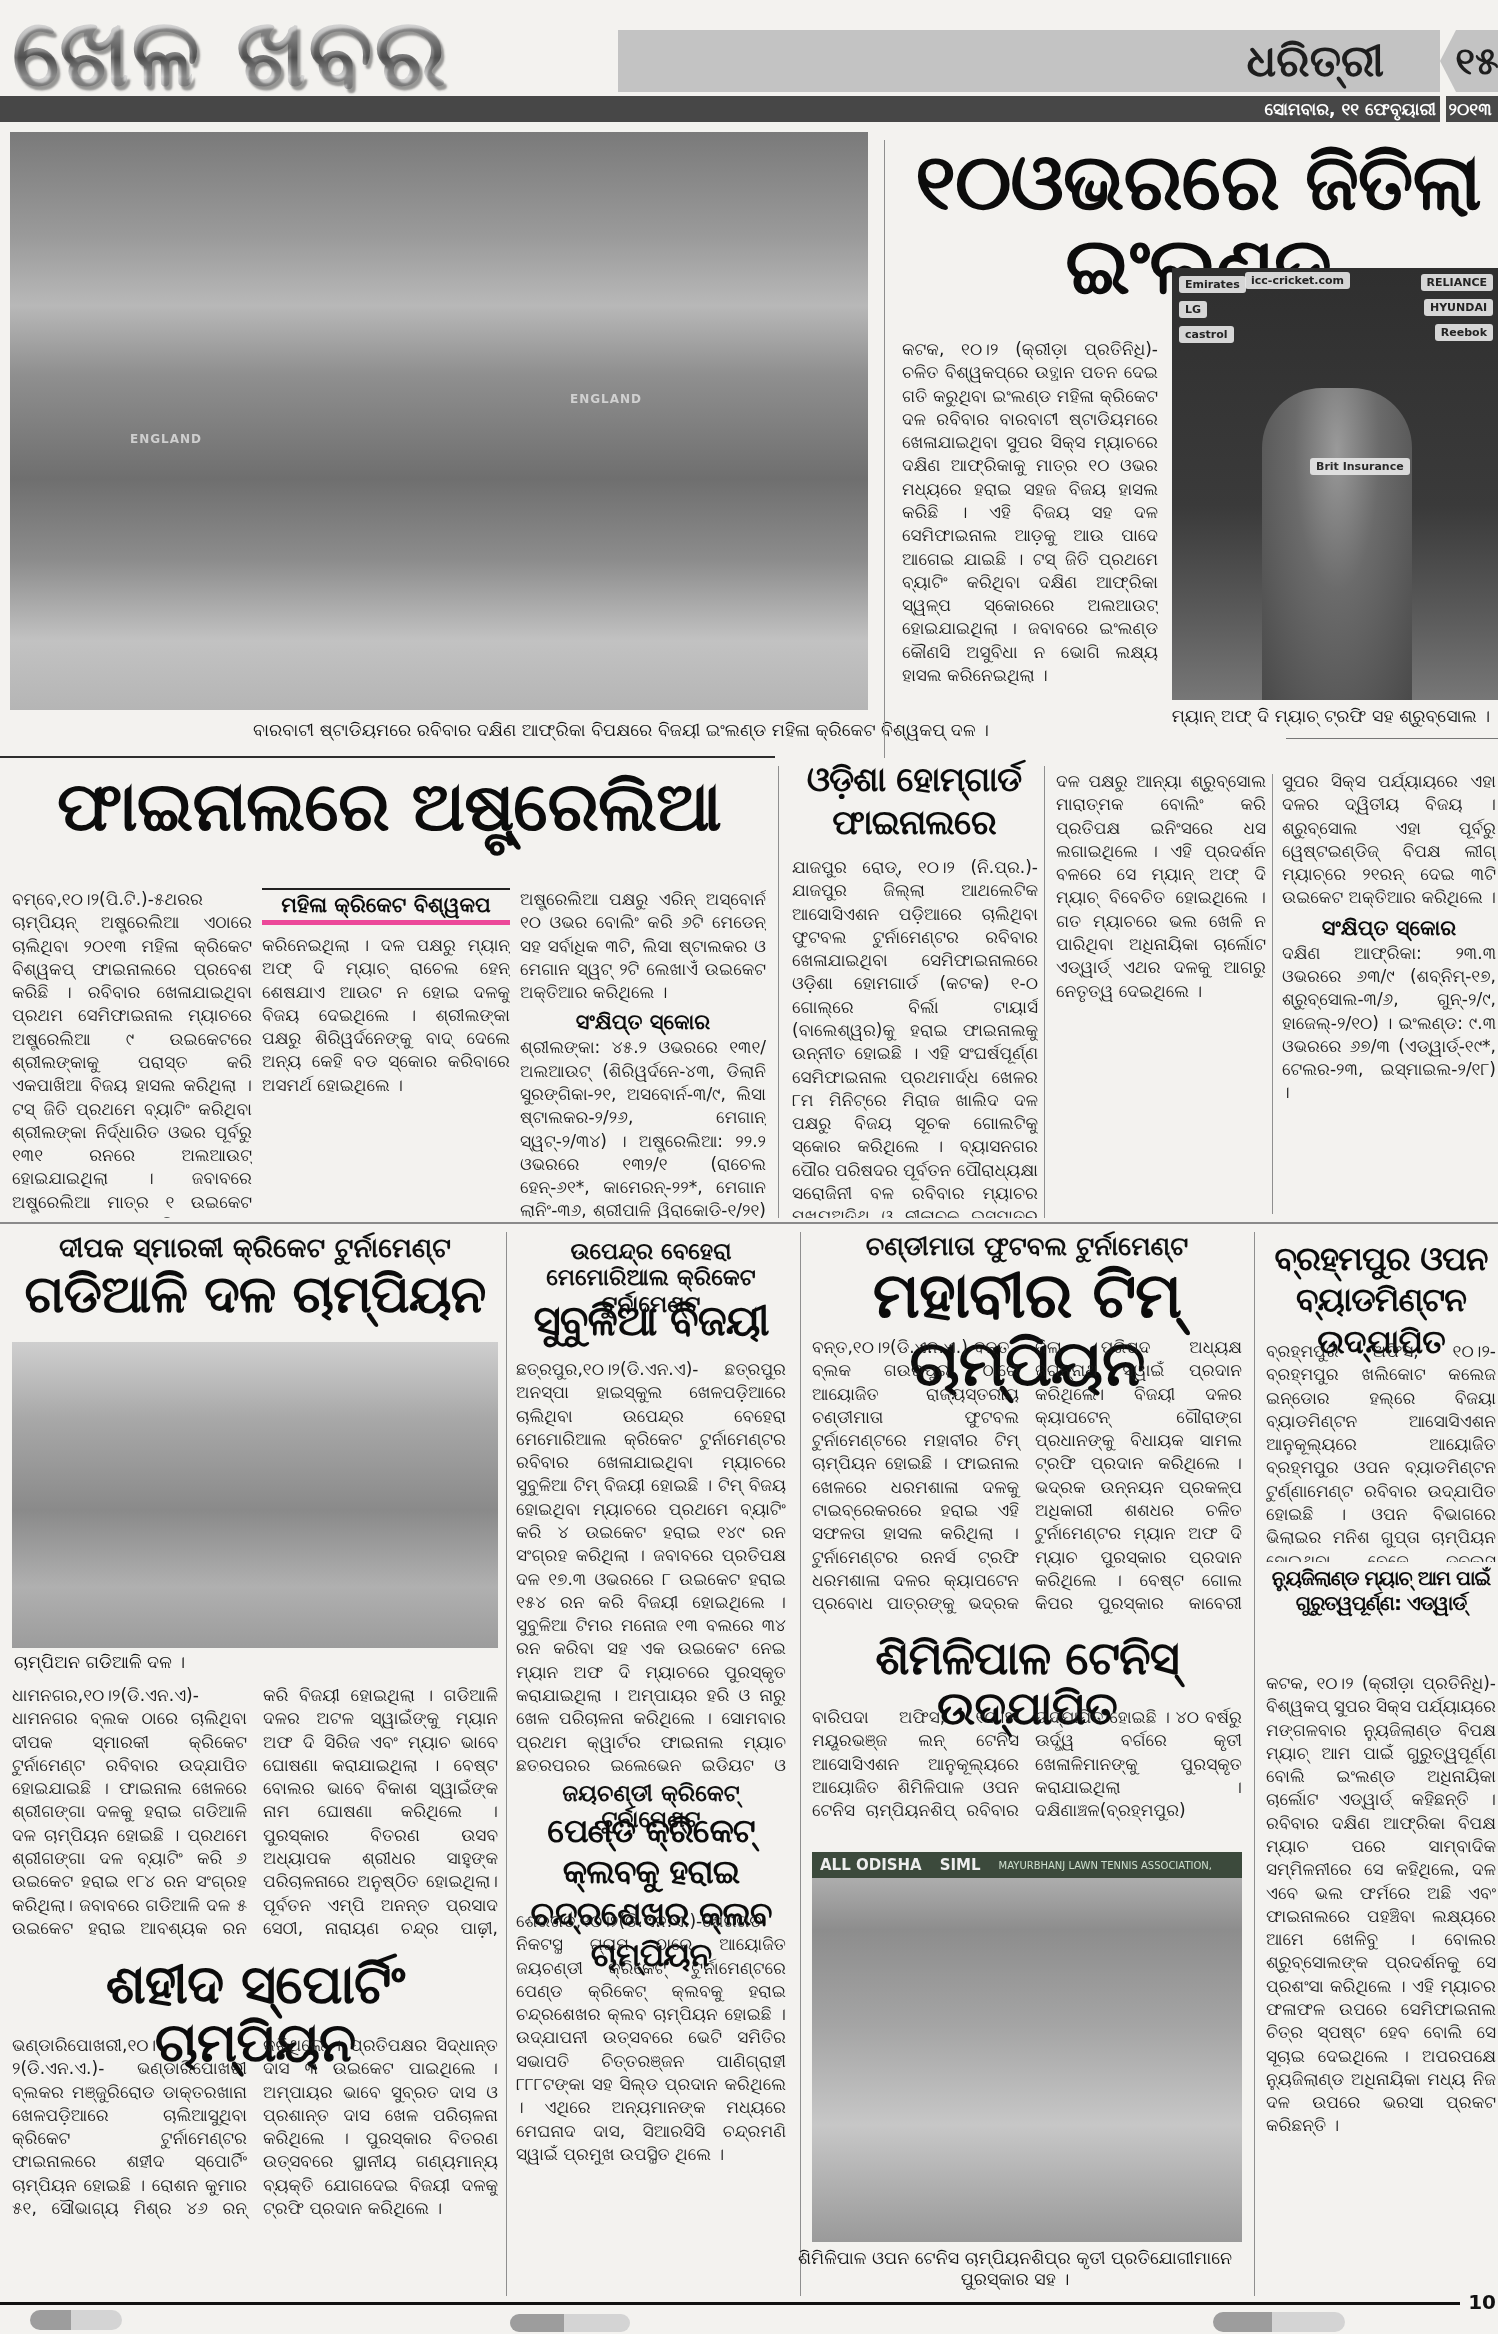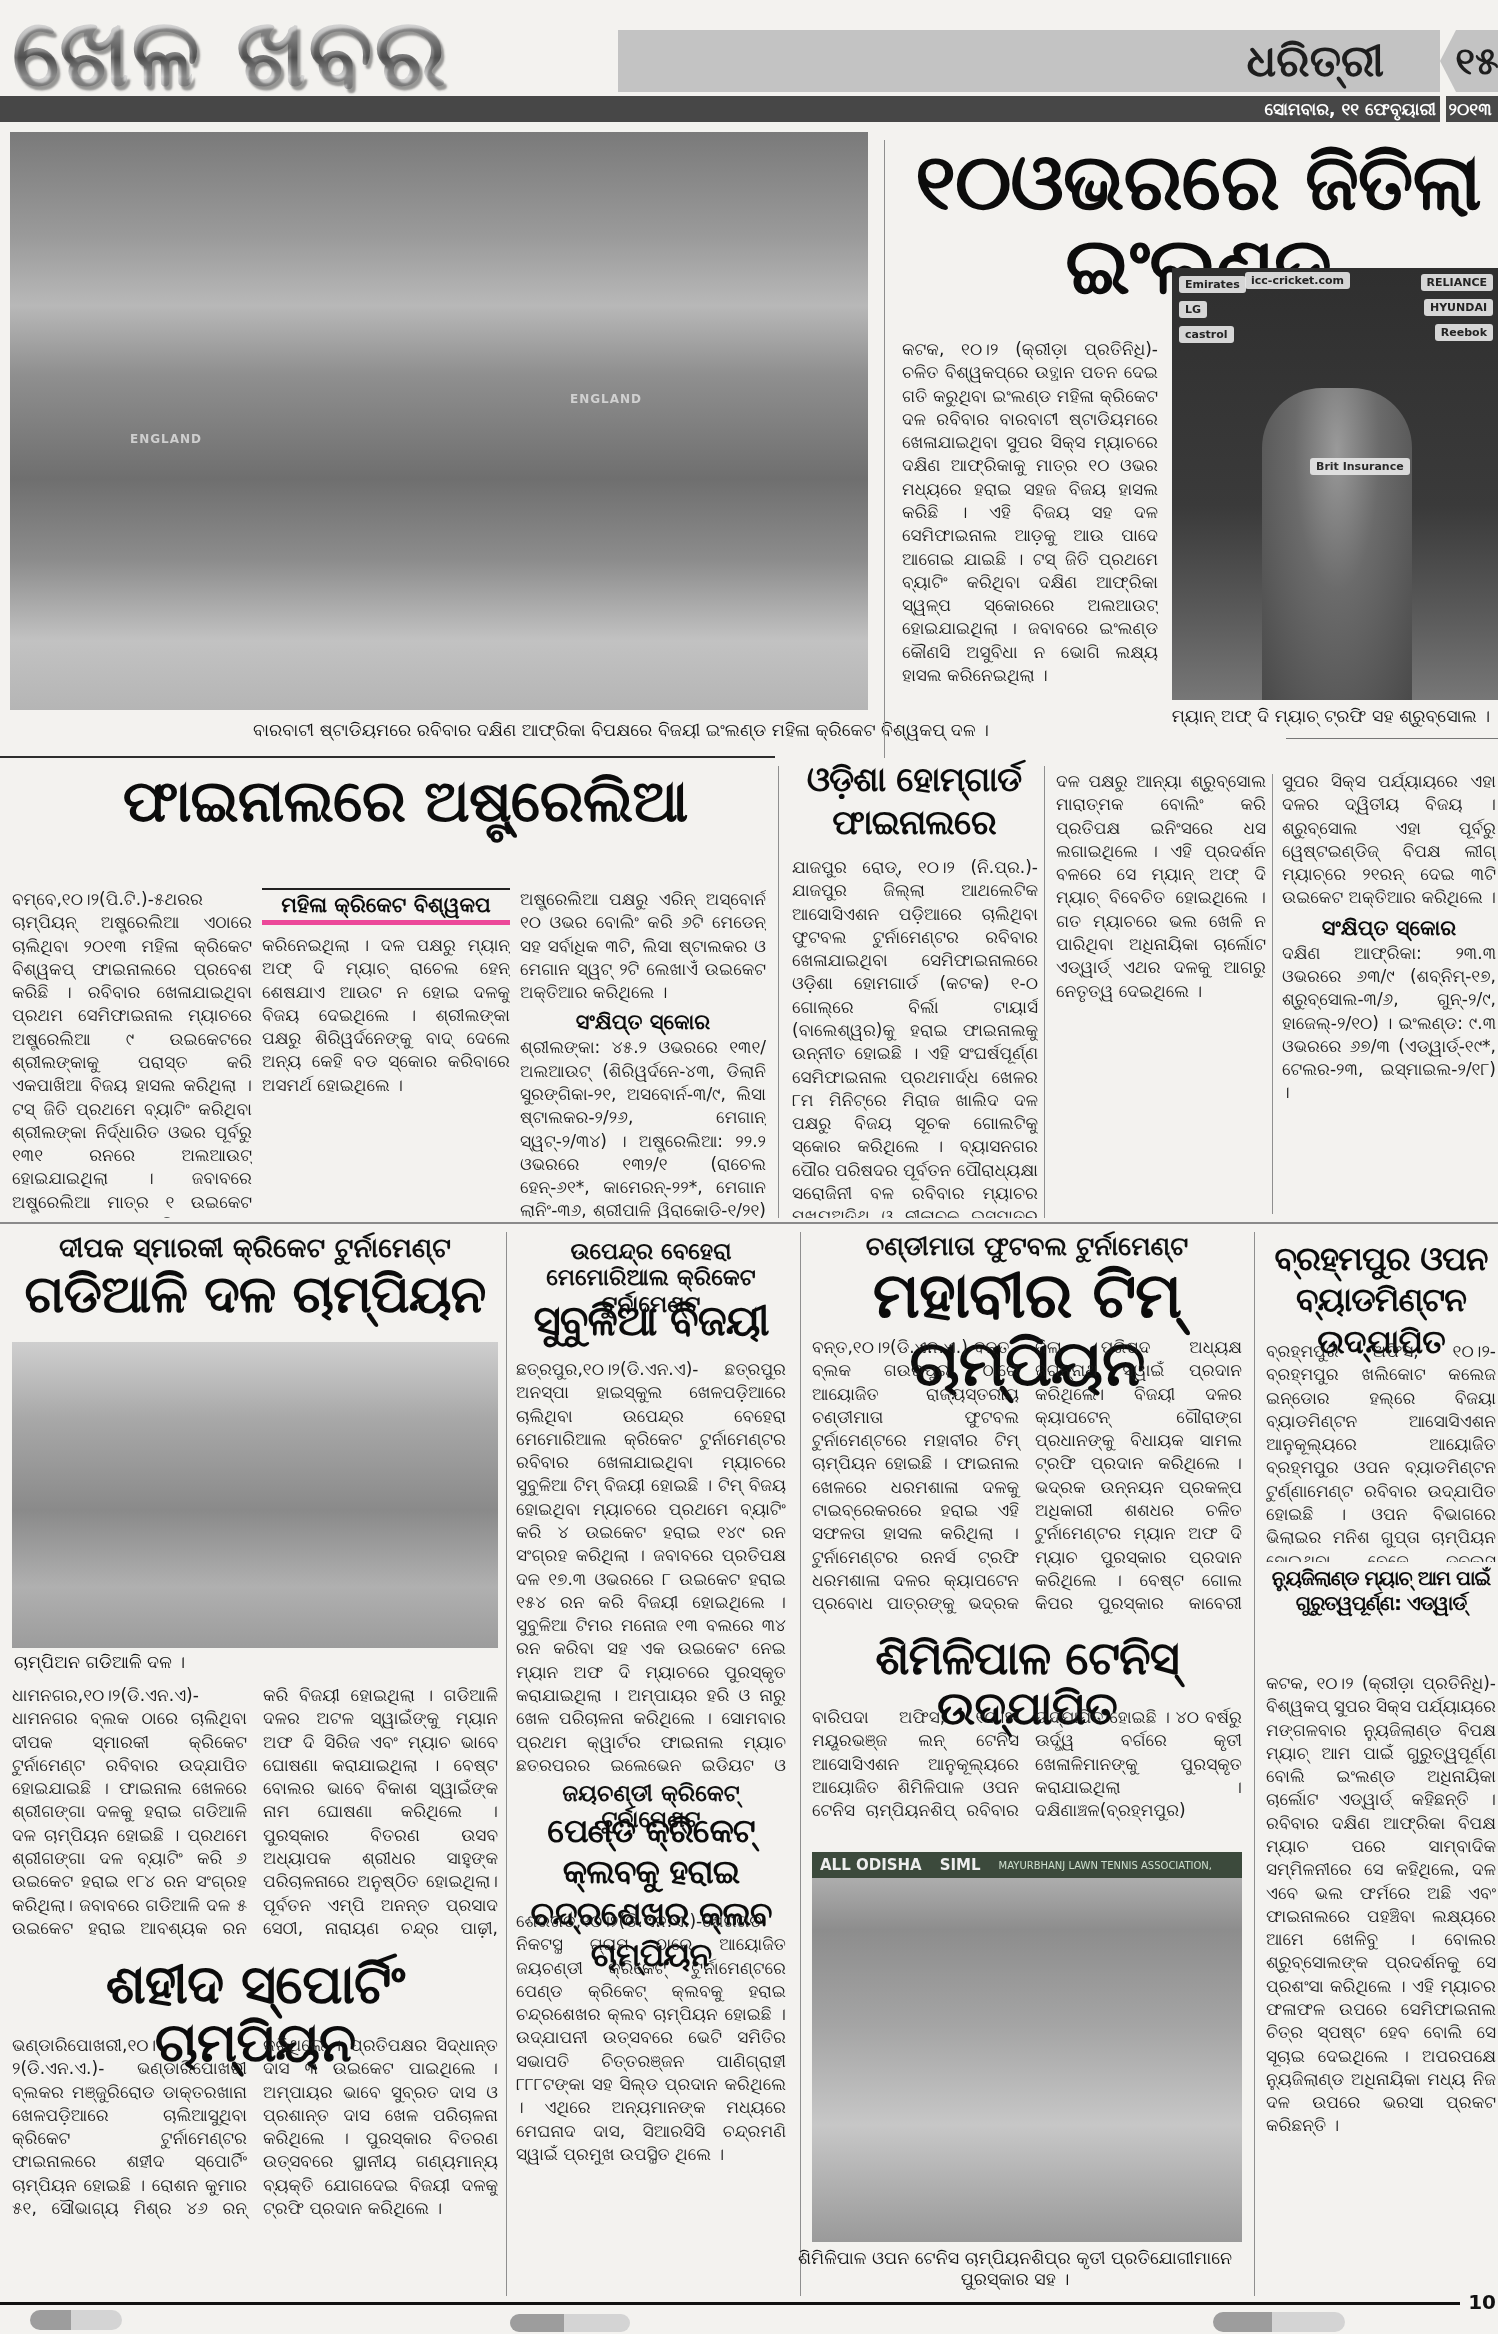--- a/index.html
+++ b/index.html
@@ -77,21 +77,21 @@
     <div style="position:absolute;left:70px;top:0;display:flex;">
       <span class="chip">icc-cricket.com</span>
     </div>
     <div style="position:absolute;left:90px;top:120px;width:150px;height:312px;background:radial-gradient(ellipse at 50% 20%,#9a9a9a 0%,#6b6b6b 40%,#4a4a4a 100%);border-radius:60px 60px 0 0;">
       <span class="chip" style="margin:70px 0 0 48px;">Brit Insurance</span>
     </div>
   </div>
   <div class="abs caption" style="left:1164px;top:706px;width:334px;text-align:center;">ମ୍ୟାନ୍ ଅଫ୍ ଦି ମ୍ୟାଚ୍ ଟ୍ରଫି ସହ ଶ୍ରୁବ୍‌ସୋଲ ।</div>
   <div class="abs" style="left:1286px;top:738px;width:212px;height:1px;background:#777;"></div>
 
-  <div class="abs headline" style="left:24px;top:770px;width:762px;font-size:58px;">ଫାଇନାଲରେ ଅଷ୍ଟ୍ରେଲିଆ</div>
+  <div class="abs headline" style="left:8px;top:770px;width:762px;font-size:68px;">ଫାଇନାଲରେ ଅଷ୍ଟ୍ରେଲିଆ</div>
 
   <div class="abs body-text" style="left:12px;top:888px;width:240px;height:330px;">ବମ୍ବେ,୧୦।୨(ପି.ଟି.)-୫ଥରର ଚାମ୍ପିୟନ୍ ଅଷ୍ଟ୍ରେଲିଆ ଏଠାରେ ଚାଲିଥିବା ୨୦୧୩ ମହିଳା କ୍ରିକେଟ ବିଶ୍ୱକପ୍ ଫାଇନାଲରେ ପ୍ରବେଶ କରିଛି । ରବିବାର ଖେଳାଯାଇଥିବା ପ୍ରଥମ ସେମିଫାଇନାଲ ମ୍ୟାଚରେ ଅଷ୍ଟ୍ରେଲିଆ ୯ ଉଇକେଟରେ ଶ୍ରୀଲଙ୍କାକୁ ପରାସ୍ତ କରି ଏକପାଖିଆ ବିଜୟ ହାସଲ କରିଥିଲା । ଟସ୍ ଜିତି ପ୍ରଥମେ ବ୍ୟାଟିଂ କରିଥିବା ଶ୍ରୀଲଙ୍କା ନିର୍ଦ୍ଧାରିତ ଓଭର ପୂର୍ବରୁ ୧୩୧ ରନରେ ଅଲଆଉଟ୍ ହୋଇଯାଇଥିଲା । ଜବାବରେ ଅଷ୍ଟ୍ରେଲିଆ ମାତ୍ର ୧ ଉଇକେଟ ହରାଇ ଲକ୍ଷ୍ୟ ହାସଲ କରିନେଇଥିଲା ।</div>
   <div class="abs catchline" style="left:262px;top:888px;width:248px;">ମହିଳା କ୍ରିକେଟ ବିଶ୍ୱକପ</div>
   <div class="abs body-text" style="left:262px;top:934px;width:248px;height:284px;">କରିନେଇଥିଲା । ଦଳ ପକ୍ଷରୁ ମ୍ୟାନ୍ ଅଫ୍ ଦି ମ୍ୟାଚ୍ ରାଚେଲ ହେନ୍ ଶେଷଯାଏ ଆଉଟ ନ ହୋଇ ଦଳକୁ ବିଜୟ ଦେଇଥିଲେ । ଶ୍ରୀଲଙ୍କା ପକ୍ଷରୁ ଶିରିୱର୍ଦନେଙ୍କୁ ବାଦ୍ ଦେଲେ ଅନ୍ୟ କେହି ବଡ ସ୍କୋର କରିବାରେ ଅସମର୍ଥ ହୋଇଥିଲେ ।</div>
   <div class="abs" style="left:520px;top:888px;width:246px;height:330px;overflow:hidden;">
     <div class="body-text" style="width:246px;">ଅଷ୍ଟ୍ରେଲିଆ ପକ୍ଷରୁ ଏରିନ୍ ଅସ୍‌ବୋର୍ନ ୧୦ ଓଭର ବୋଲିଂ କରି ୬ଟି ମେଡେନ୍ ସହ ସର୍ବାଧିକ ୩ଟି, ଲିସା ଷ୍ଟାଲକର ଓ ମେଗାନ ସ୍ୱଟ୍ ୨ଟି ଲେଖାଏଁ ଉଇକେଟ ଅକ୍ତିଆର କରିଥିଲେ ।</div>
     <div class="score-head">ସଂକ୍ଷିପ୍ତ ସ୍କୋର</div>
     <div class="body-text" style="width:246px;">ଶ୍ରୀଲଙ୍କା: ୪୫.୨ ଓଭରରେ ୧୩୧/ଅଲଆଉଟ୍ (ଶିରିୱର୍ଦନେ-୪୩, ଡିଲାନି ସୁରଙ୍ଗିକା-୨୧, ଅସବୋର୍ନ-୩/୯, ଲିସା ଷ୍ଟାଲକର-୨/୨୬, ମେଗାନ୍ ସ୍ୱଟ୍-୨/୩୪) । ଅଷ୍ଟ୍ରେଲିଆ: ୨୨.୨ ଓଭରରେ ୧୩୨/୧ (ରାଚେଲ ହେନ୍-୬୧*, କାମେରନ୍-୨୨*, ମେଗାନ ଲାନିଂ-୩୬, ଶ୍ରୀପାଳି ୱିରାକୋଡ଼ି-୧/୨୧) ।</div>
   </div>
 

